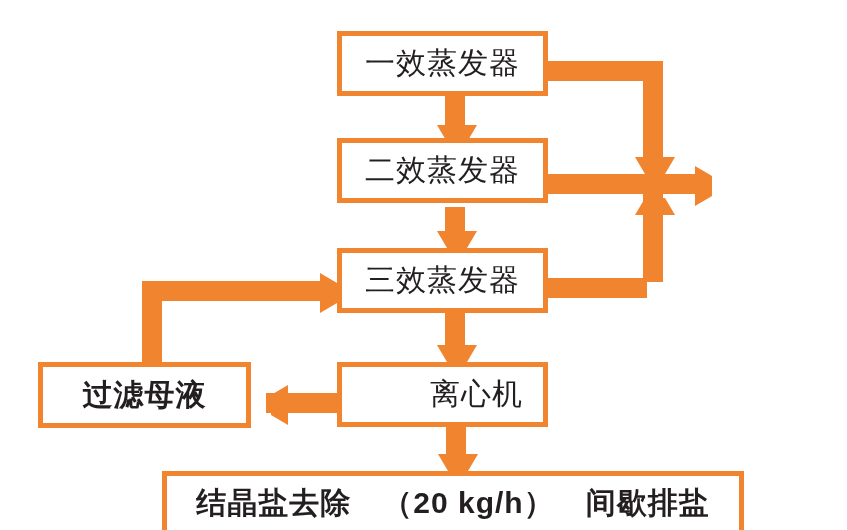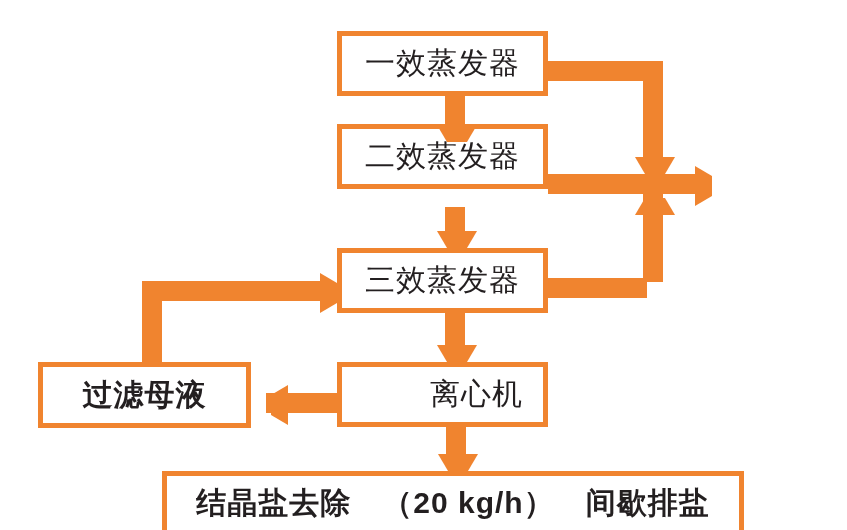--- a/index.html
+++ b/index.html
@@ -26,21 +26,21 @@
     color: var(--text);
     display: flex;
     align-items: center;
     justify-content: center;
     font-size: 30px;
     font-weight: 500;
     letter-spacing: 1px;
     white-space: nowrap;
   }
   .node-evap1      { left: 317px; top: 11px;  width: 211px; height: 65px; }
-  .node-evap2      { left: 317px; top: 104px; width: 211px; height: 65px; text-align: right; }
+  .node-evap2      { left: 317px; top: 118px; width: 211px; height: 65px; text-align: right; }
   .node-evap3      { left: 317px; top: 228px; width: 211px; height: 65px; text-align: right; }
   .node-water      { left: 692px; top: 125px; width: 139px; height: 63px; }
   .node-centrifuge { left: 317px; top: 342px; width: 211px; height: 65px; justify-content: flex-end; }
   .node-filtrate   { left: 18px;  top: 342px; width: 213px; height: 66px; font-weight: bold; }
   .node-salt       { left: 142px; top: 451px; width: 582px; height: 65px; font-weight: bold; }
 
   .seg {
     position: absolute;
     background: var(--accent);
   }

